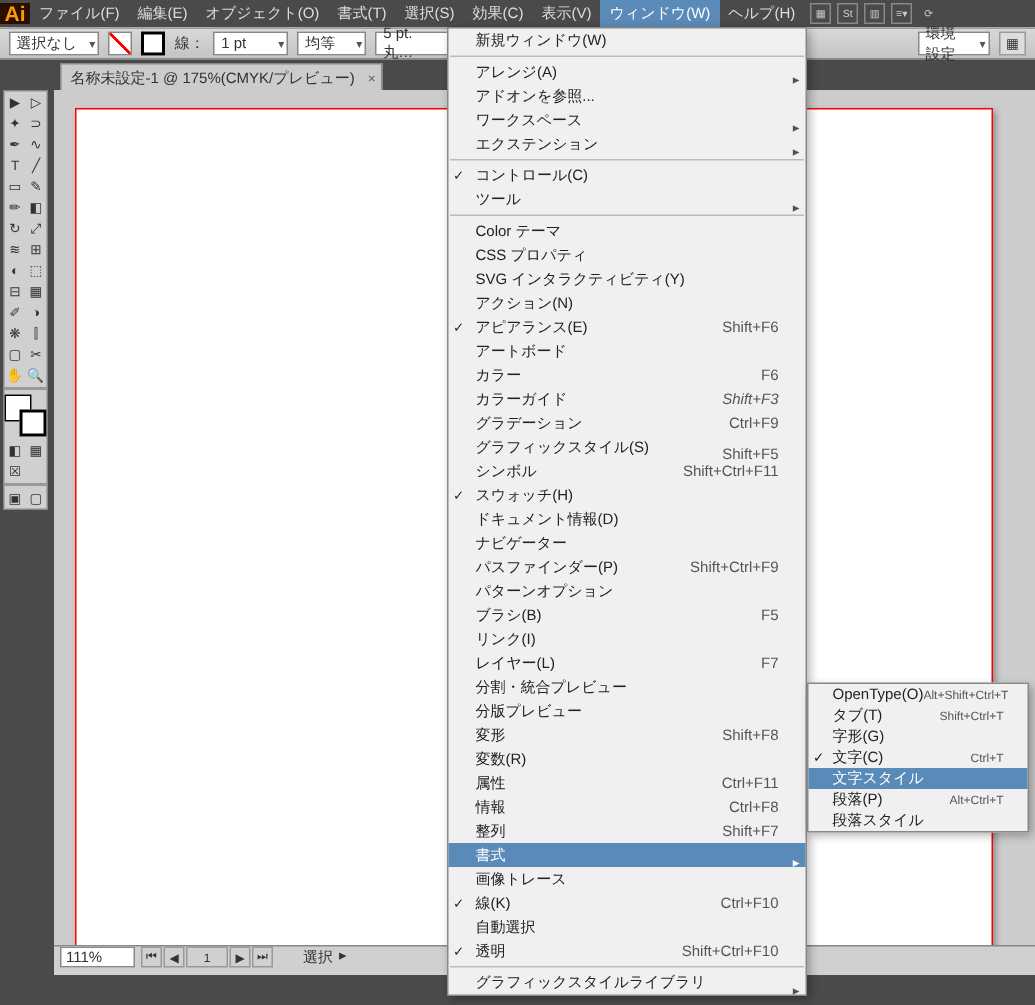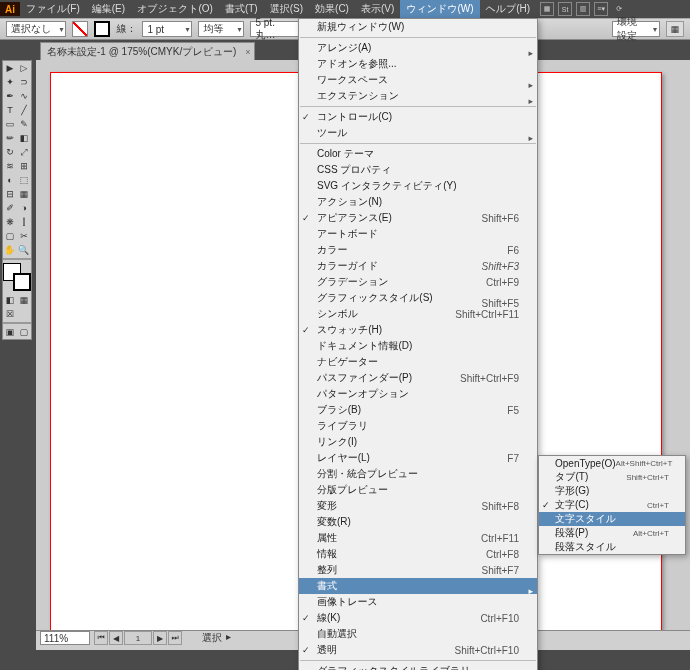--- a/index.html
+++ b/index.html
@@ -1,18 +1,18 @@
 <!DOCTYPE html>
 <html><head>
 <meta charset="utf-8">
 <style>
 *{margin:0;padding:0;box-sizing:border-box;font-family:"Yu Gothic UI","Meiryo",sans-serif;font-size:10px;}
 body{background:#4a4a4a;width:690px;height:670px;overflow:hidden;position:relative;}
 .menubar{height:18px;background:#4a4a4a;display:flex;align-items:center;color:#ddd;}
-.app-icon{width:20px;height:14px;background:#2a0e00;color:#ff9a00;display:flex;align-items:center;justify-content:center;font-weight:bold;font-size:10px;}
+.app-icon{width:20px;height:14px;background:#2a0e00;color:#ff9a00;display:flex;align-items:center;justify-content:center;font-weight:bold;font-size:14px;}
 .menu-item{padding:0 6px;height:30px;display:flex;align-items:center;cursor:default;}
 .menu-item.open{background:#5a8ab8;color:#fff;}
 .menu-icons{display:flex;margin-left:4px;gap:4px;align-items:center;}
 .menu-icons span{width:14px;height:14px;border:1px solid #888;display:flex;align-items:center;justify-content:center;font-size:7px;color:#ccc;}
 .optbar{height:22px;background:linear-gradient(#d8d8d8,#c4c4c4);border-top:1px solid #aaa;border-bottom:1px solid #888;display:flex;align-items:center;font-size:10px;color:#333;padding:0 6px;gap:6px;}
 .optbar .sel{background:#fff;border:1px solid #888;height:16px;padding:0 14px 0 4px;display:flex;align-items:center;position:relative;}
 .optbar .sel::after{content:"▾";position:absolute;right:2px;font-size:8px;color:#555;}
 .optbar .swatch{width:16px;height:16px;background:#fff;border:1px solid #888;position:relative;}
 .optbar .swatch.no::after{content:"";position:absolute;inset:0;background:linear-gradient(45deg,transparent 45%,red 45%,red 55%,transparent 55%);}
 .optbar .icon{width:18px;height:16px;border:1px solid #999;background:#ddd;display:flex;align-items:center;justify-content:center;font-size:9px;}
@@ -255,24 +255,20 @@
     </div>
     <div class="mi">
       <span>パターンオプション</span>
       <span></span>
     </div>
     <div class="mi">
       <span>ブラシ(B)</span>
       <span style="color: rgb(85, 85, 85);">F5</span>
     </div>
     <div class="mi">
-      <span>ライブラリ</span>
-      <span></span>
-    </div>
-    <div class="mi">
       <span>リンク(I)</span>
       <span></span>
     </div>
     <div class="mi">
       <span>レイヤー(L)</span>
       <span style="color: rgb(85, 85, 85);">F7</span>
     </div>
     <div class="mi">
       <span>分割・統合プレビュー</span>
       <span></span>

